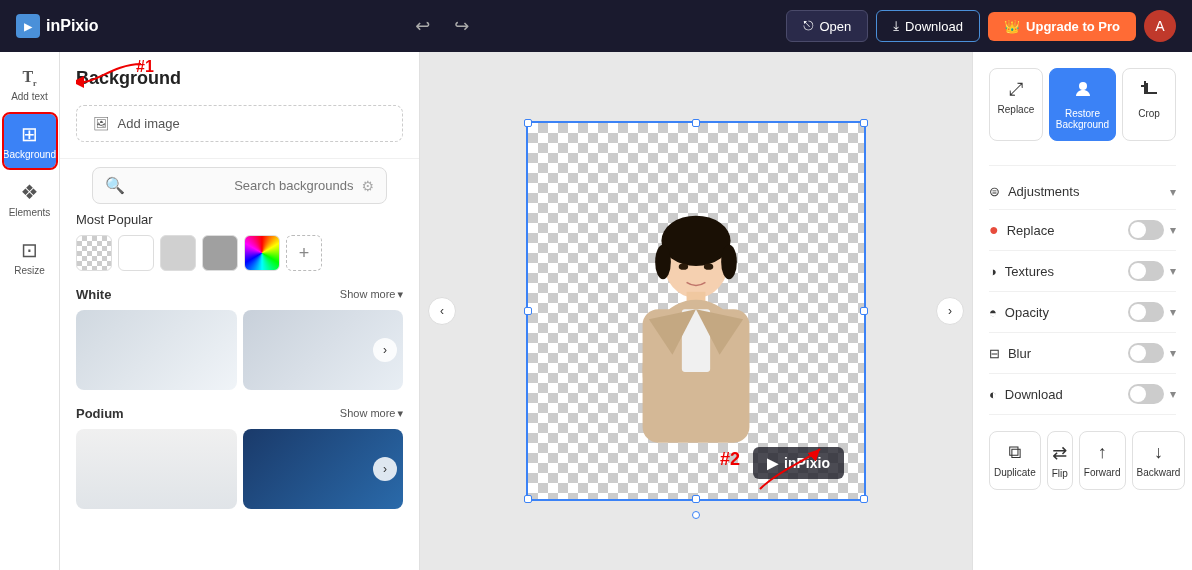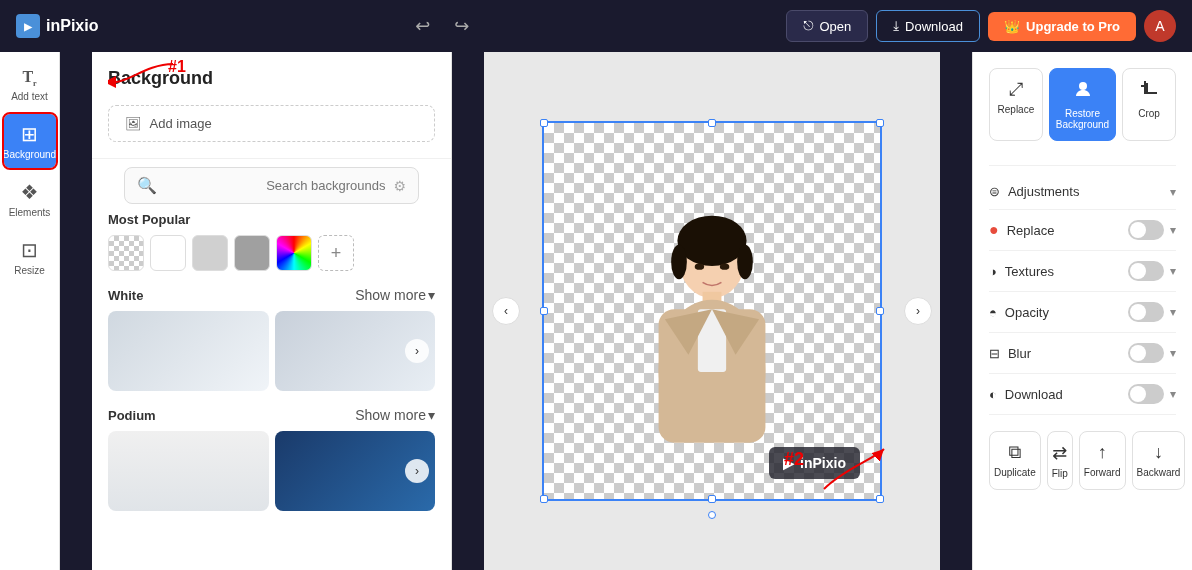--- a/index.html
+++ b/index.html
@@ -15,21 +15,21 @@
     .logo-icon { width: 24px; height: 24px; background: #4a90d9; border-radius: 4px; display: flex; align-items: center; justify-content: center; color: white; font-size: 10px; font-weight: bold; }
     .topbar-center { display: flex; align-items: center; gap: 12px; }
     .icon-btn { background: none; border: none; color: #aaa; cursor: pointer; padding: 6px; border-radius: 4px; font-size: 18px; }
     .topbar-right { display: flex; align-items: center; gap: 8px; }
     .btn-open { background: #2a2a4a; border: 1px solid #4a4a6a; color: white; padding: 7px 16px; border-radius: 6px; cursor: pointer; font-size: 13px; display: flex; align-items: center; gap: 6px; }
     .btn-download { background: #1a1a2e; border: 1px solid #4a90d9; color: white; padding: 7px 16px; border-radius: 6px; cursor: pointer; font-size: 13px; display: flex; align-items: center; gap: 6px; }
     .btn-upgrade { background: #ff6b35; border: none; color: white; padding: 7px 16px; border-radius: 6px; cursor: pointer; font-size: 13px; font-weight: 600; display: flex; align-items: center; gap: 6px; }
     .avatar { width: 32px; height: 32px; background: #c0392b; border-radius: 50%; display: flex; align-items: center; justify-content: center; color: white; font-size: 14px; cursor: pointer; }
 
     
-    .main { display: flex; height: calc(570px - 52px); gap: 32px; }
+    .main { display: flex; height: calc(570px - 52px); }
 
     
     .sidebar-icons {
       width: 60px; background: white; display: flex; flex-direction: column; align-items: center; padding: 8px 0; gap: 4px; border-right: 1px solid #e0e0e0;
     }
     .sidebar-icon-item {
       display: flex; flex-direction: column; align-items: center; gap: 3px;
       padding: 8px 6px; border-radius: 6px; cursor: pointer; width: 52px;
       color: #555; font-size: 10px;
     }
@@ -55,21 +55,21 @@
       background: #fafafa;
     }
     .search-input {
       border: none; background: none; outline: none; flex: 1; font-size: 13px; color: #555; text-align: right;
     }
     .filter-icon { color: #aaa; cursor: pointer; font-size: 14px; }
 
     
     .bg-list { flex: 1; overflow-y: auto; padding: 0 16px 16px; }
     .most-popular { margin-bottom: 12px; }
-    .section-title { font-size: 13px; font-weight: 700; color: #333; margin-bottom: 8px; }
+    .section-title { font-size: 13px; font-weight: 400; color: #333; margin-bottom: 8px; }
     .color-swatches { display: flex; gap: 6px; align-items: center; flex-wrap: wrap; }
     .swatch {
       width: 36px; height: 36px; border-radius: 6px; cursor: pointer; border: 1px solid #ddd;
     }
     .swatch.transparent {
       background: repeating-conic-gradient(#ccc 0% 25%, white 0% 50%) 0 0 / 10px 10px;
     }
     .swatch.white { background: white; }
     .swatch.light-gray { background: #d0d0d0; }
     .swatch.gray { background: #a0a0a0; }
@@ -83,21 +83,21 @@
     }
 
     
     .image-category { margin-top: 12px; }
     .category-header {
       display: flex; justify-content: space-between; align-items: center;
       margin-bottom: 8px;
       margin-top: 16px;
     }
     .category-name { font-size: 13px; font-weight: 600; color: #333; }
-    .show-more { font-size: 14px; color: #555; cursor: pointer; display: flex; align-items: center; gap: 2px; }
+    .show-more { font-size: 11px; color: #555; cursor: pointer; display: flex; align-items: flex-start; gap: 2px; }
     .image-grid { display: grid; grid-template-columns: 1fr 1fr; gap: 6px; }
     .image-thumb {
       border-radius: 8px; overflow: hidden; position: relative; cursor: pointer;
       height: 80px; background: #e0e0e0;
     }
     .arrow-btn {
       position: absolute; right: 6px; top: 50%; transform: translateY(-50%);
       background: rgba(255,255,255,0.85); border: none; border-radius: 50%;
       width: 24px; height: 24px; cursor: pointer; display: flex; align-items: center; justify-content: center;
       font-size: 12px; color: #333;

